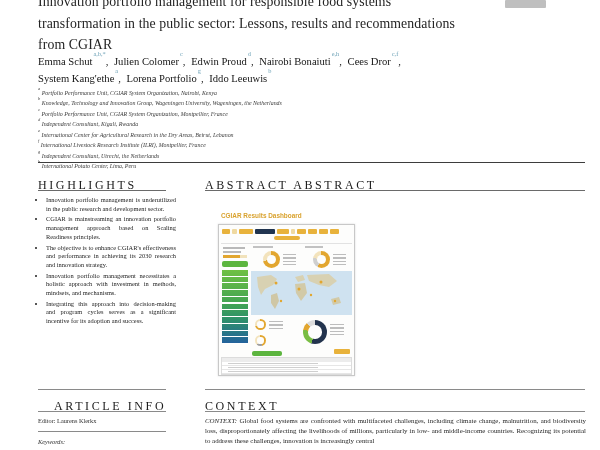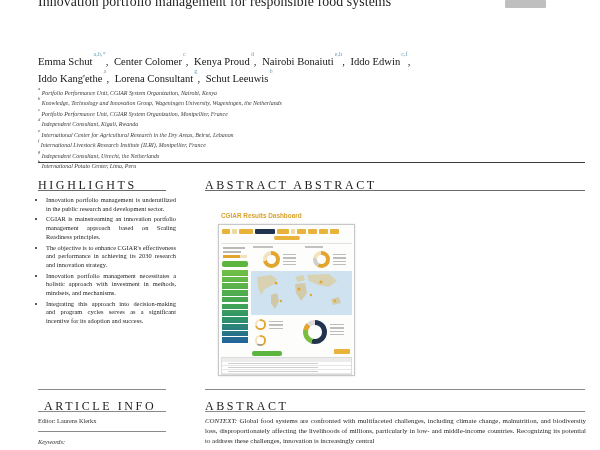--- a/index.html
+++ b/index.html
@@ -26,21 +26,21 @@
   .r-ai1{left:38px;top:389px;width:128px;background:#8a8a8a;}
   .r-ai2{left:38px;top:411px;width:128px;background:#8a8a8a;}
   .r-ai3{left:38px;top:431px;width:128px;background:#8a8a8a;}
   .r-ab1{left:205px;top:389px;width:380px;background:#8a8a8a;}
   .r-ab2{left:205px;top:411px;width:380px;background:#8a8a8a;}
 
   
   .shead{position:absolute;font-size:12px;font-weight:400;letter-spacing:2.6px;color:#1b1b1b;white-space:nowrap;}
   .h-hl{left:38px;top:178px;}
   .h-ga{left:205px;top:178px;}
-  .h-ai{left:44px;top:399px;}
+  .h-ai{left:54px;top:399px;}
   .h-ab{left:205px;top:399px;}
 
   
   .hl-list{position:absolute;left:38px;top:196px;width:130px;margin:0;padding:0 0 0 8px;}
   .hl-list li{font-size:6.4px;line-height:8.7px;text-align:justify;color:#1e1e1e;margin:0 0 2px 0;}
 
   
   .editor{position:absolute;left:38px;top:417px;font-size:6.3px;color:#2e2e2e;}
   .keywords{position:absolute;left:38px;top:438px;font-size:6.3px;font-style:italic;color:#2e2e2e;}
   .abstract{position:absolute;left:205px;top:416px;width:381px;font-size:6.9px;line-height:10.1px;
@@ -91,34 +91,36 @@
 </style>
 </head>
 <body>
 
 <div id="page">
 
   <div class="badge"></div>
 
   <h1 class="title" style="margin:0;">
     <span>Innovation portfolio management for responsible food systems</span>
+    <span>transformation in the public sector: Lessons, results and recommendations</span>
+    <span>from CGIAR</span>
   </h1>
 
   <div class="authors">
     <div>
       <span>Emma Schut</span><sup>a,b,*</sup><span class="sep">,</span>
-      <span>Center Colomer</span><sup>c</sup><span class="sep">,</span>
-      <span>Kenya Proud</span><sup>d</sup><span class="sep">,</span>
+      <span>Julien Colomer</span><sup>c</sup><span class="sep">,</span>
+      <span>Edwin Proud</span><sup>d</sup><span class="sep">,</span>
       <span>Nairobi Bonaiuti</span><sup>e,h</sup><span class="sep">,</span>
-      <span>Iddo Edwin</span><sup>c,f</sup><span class="sep">,</span>
+      <span>Cees Dror</span><sup>c,f</sup><span class="sep">,</span>
     </div>
     <div>
-      <span>Iddo Kang'ethe</span><sup>a</sup><span class="sep">,</span>
-      <span>Lorena Consultant</span><sup>g</sup><span class="sep">,</span>
-      <span>Schut Leeuwis</span><sup>b</sup>
+      <span>System Kang'ethe</span><sup>a</sup><span class="sep">,</span>
+      <span>Lorena Portfolio</span><sup>g</sup><span class="sep">,</span>
+      <span>Iddo Leeuwis</span><sup>b</sup>
     </div>
   </div>
 
   <div class="affils">
     <div><sup>a</sup><span>Portfolio Performance Unit, CGIAR System Organization, Nairobi, Kenya</span></div>
     <div><sup>b</sup><span>Knowledge, Technology and Innovation Group, Wageningen University, Wageningen, the Netherlands</span></div>
     <div><sup>c</sup><span>Portfolio Performance Unit, CGIAR System Organization, Montpellier, France</span></div>
     <div><sup>d</sup><span>Independent Consultant, Kigali, Rwanda</span></div>
     <div><sup>e</sup><span>International Center for Agricultural Research in the Dry Areas, Beirut, Lebanon</span></div>
     <div><sup>f</sup><span>International Livestock Research Institute (ILRI), Montpellier, France</span></div>
@@ -215,17 +217,17 @@
   </div>
 
   <div class="rule r-ai1"></div>
   <div class="shead h-ai">ARTICLE INFO</div>
   <div class="rule r-ai2"></div>
   <div class="editor">Editor: Laurens Klerkx</div>
   <div class="rule r-ai3"></div>
   <div class="keywords">Keywords:</div>
 
   <div class="rule r-ab1"></div>
-  <div class="shead h-ab">ABSTRACT</div>
+  <div class="shead h-ab">CONTEXT</div>
   <div class="rule r-ab2"></div>
   <div class="abstract"><span class="ctx">CONTEXT:</span><span> Global food systems are confronted with multifaceted challenges, including climate change, malnutrition, and biodiversity loss, disproportionately affecting the livelihoods of millions, particularly in low- and middle-income countries. Recognizing its potential to address these challenges, innovation is increasingly central</span></div>
 
 </div>
 
 </body></html>

